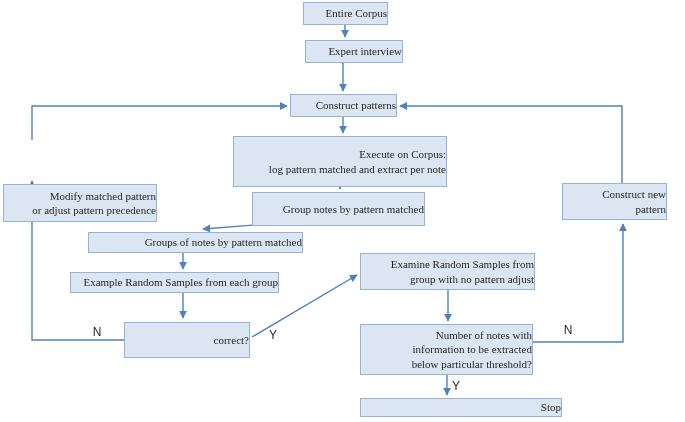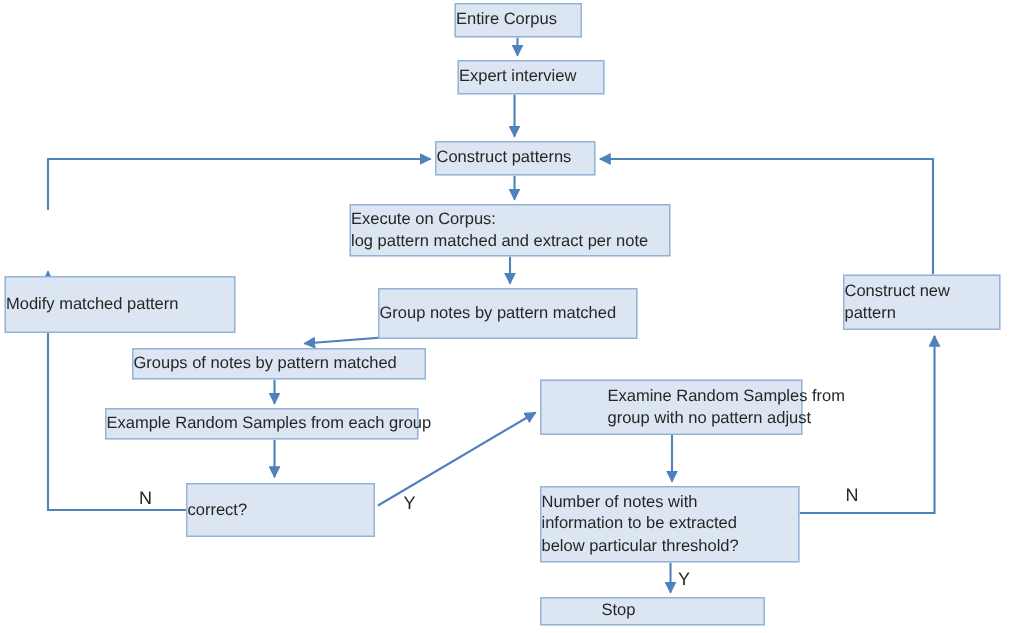--- a/index.html
+++ b/index.html
@@ -17,24 +17,25 @@
   .node {
     position: absolute;
     box-sizing: border-box;
     background: var(--node-fill, #dce6f2);
     border: 1px solid var(--node-border, #95b3d7);
     color: var(--text, #262626);
     font-size: 11px;
     line-height: 1.3;
     display: flex;
     flex-direction: column;
-    align-items: flex-start;
+    align-items: flex-end;
     justify-content: center;
     text-align: center;
     z-index: 2;
+    font-family: Liberation Serif, serif;
   }
   .node span { display: block; white-space: nowrap; }
   .edge-label {
     position: absolute;
     transform: translate(-50%, -50%);
     font-size: 12px;
     color: var(--text, #262626);
     z-index: 3;
   }
 </style>
@@ -70,34 +71,35 @@
   </div>
 
   <div class="node" style="left:292px; top:40px;  width:98px;  height:23px;margin-left:13px;">
     <span>Expert interview</span>
   </div>
 
   <div class="node" style="left:290px; top:94px;  width:107px; height:23px;">
     <span>Construct patterns</span>
   </div>
 
-  <div class="node" style="left:233px; top:136px; width:214px; height:35px;">
+  <div class="node" style="left:233px; top:136px; width:214px; height:51px;">
     <span>Execute on Corpus:</span>
     <span>log pattern matched and extract per note</span>
   </div>
 
   <div class="node" style="left:252px; top:192px; width:173px; height:34px;">
     <span>Group notes by pattern matched</span>
   </div>
 
   <div class="node" style="left:3px;   top:140px; width:154px; height:38px;margin-top:44px;">
     <span>Modify matched pattern</span>
+    <span>or adjust pattern precedence</span>
   </div>
 
-  <div class="node" style="left:88px;  top:232px; width:196px; height:21px;">
+  <div class="node" style="left:88px;  top:232px; width:215px; height:21px;">
     <span>Groups of notes by pattern matched</span>
   </div>
 
   <div class="node" style="left:70px;  top:272px; width:209px; height:21px;">
     <span>Example Random Samples from each group</span>
   </div>
 
   <div class="node" style="left:124px; top:322px; width:126px; height:36px;">
     <span>correct?</span>
   </div>
@@ -106,21 +108,21 @@
     <span>Examine Random Samples from</span>
     <span>group with no pattern adjust</span>
   </div>
 
   <div class="node" style="left:360px; top:324px; width:173px; height:51px;">
     <span>Number of notes with</span>
     <span>information to be extracted</span>
     <span>below particular threshold?</span>
   </div>
 
-  <div class="node" style="left:360px; top:398px; width:150px; height:19px;padding-left:40px;">
+  <div class="node" style="left:360px; top:398px; width:202px; height:19px;padding-left:40px;">
     <span>Stop</span>
   </div>
 
   <div class="node" style="left:562px; top:183px; width:105px; height:37px;">
     <span>Construct new</span>
     <span>pattern</span>
   </div>
 
   <div class="edge-label" style="left:97px;  top:332px;">N</div>
   <div class="edge-label" style="left:273px; top:335px;">Y</div>

